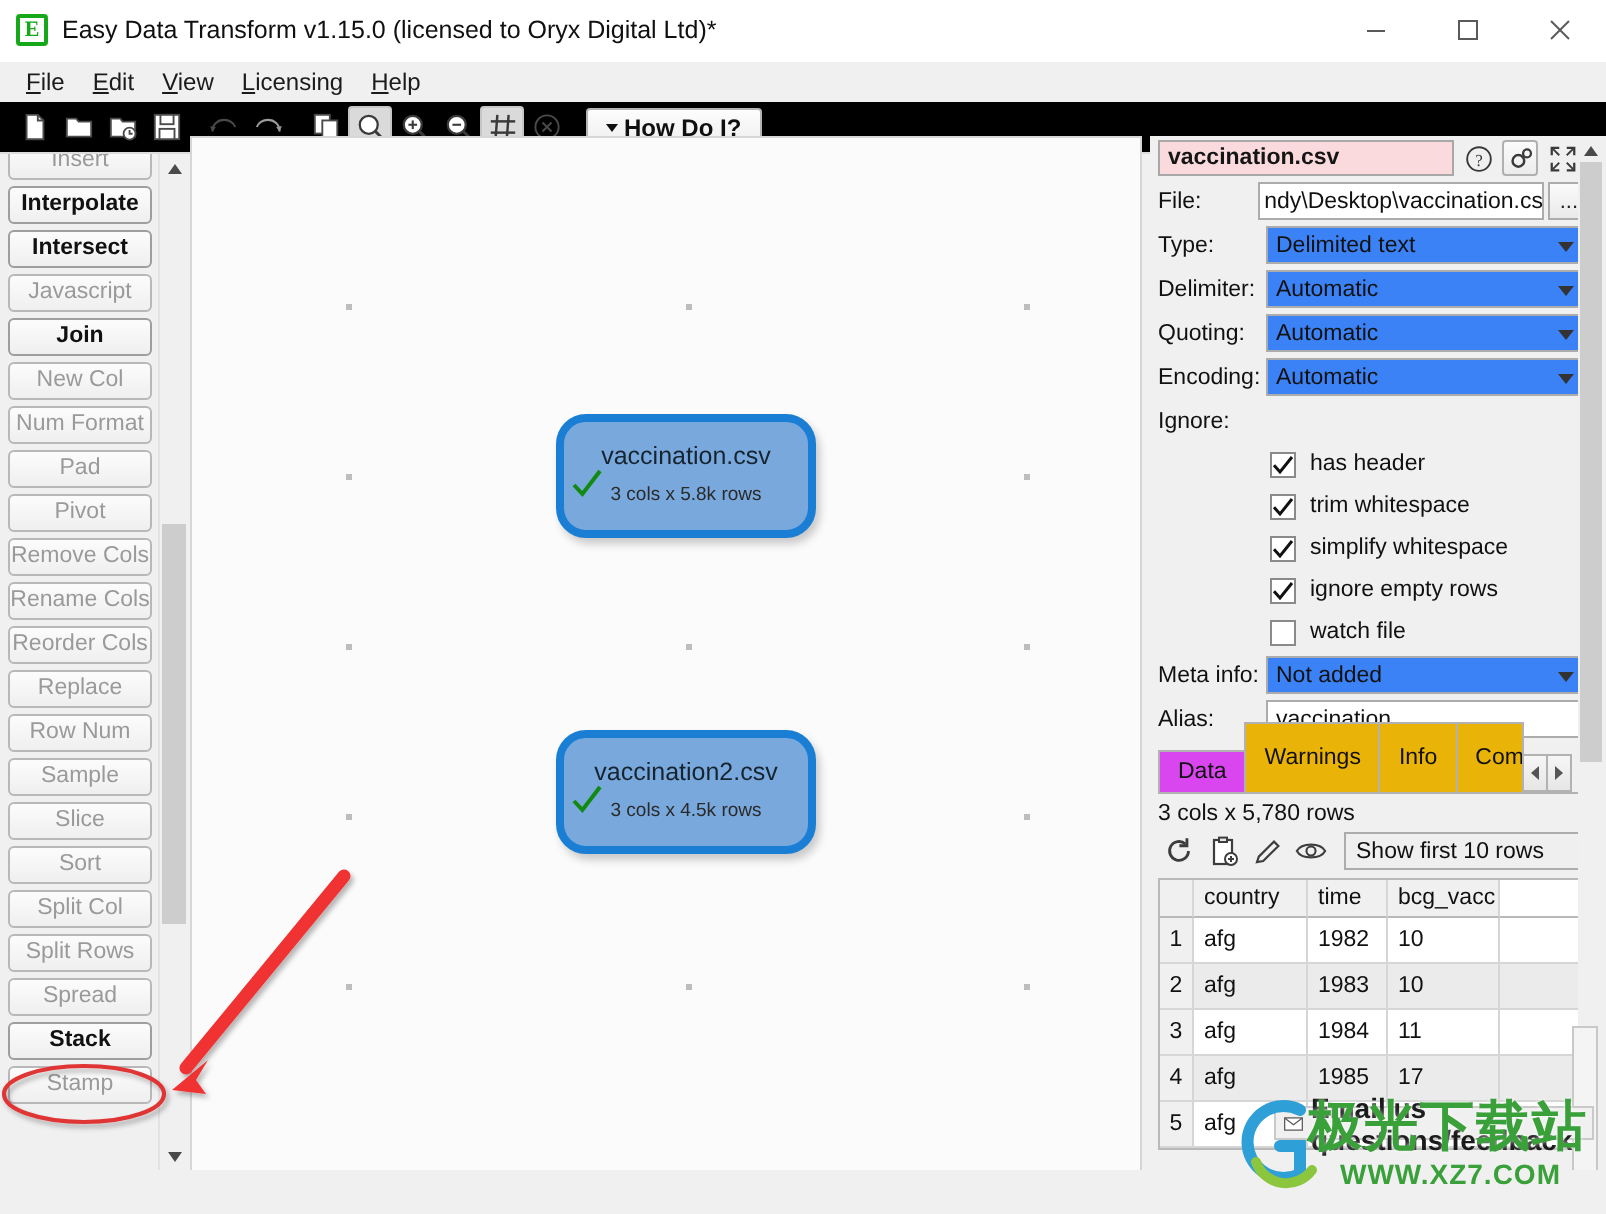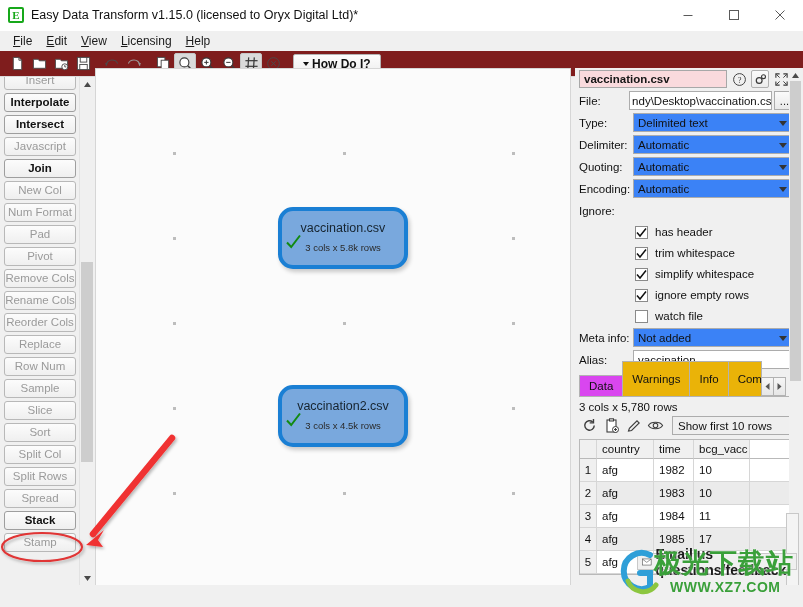--- a/index.html
+++ b/index.html
@@ -42,21 +42,21 @@
     background: #f0f0f0; display: flex; align-items: center; padding-left: 6px;
   }
   .menu-item {
     font-size: 12px; color: #1b1b1b; padding: 2px 7px; line-height: 1;
   }
   .menu-item u { text-decoration: underline; }
 
   
   #toolbar {
     position: absolute; left: 0; top: 51px; width: 803px; height: 26px;
-    background: #7f1d1d; display: flex; align-items: center; padding-left: 6px;
+    background: #000000; display: flex; align-items: center; padding-left: 6px;
     border-bottom: 1px solid #dcdcdc;
   }
   .tb-btn {
     width: 22px; height: 22px; display: flex; align-items: center; justify-content: center;
     border: 1px solid transparent; border-radius: 2px; color: #3c3c3c;
   }
   .tb-btn.pressed { background: #dadada; border-color: #c6c6c6; }
   .tb-sep { width: 7px; }
   #howdoi {
     margin-left: 9px; height: 20px; padding: 0 9px;
@@ -513,21 +513,21 @@
         <div class="grid-dot" style="left: 416px; top: 253px;"></div>
         <div class="grid-dot" style="left: 416px; top: 338px;"></div>
         <div class="grid-dot" style="left: 416px; top: 423px;"></div>
         <div class="node" style="left: 182px; top: 138px;">
           <div class="check"><svg width="18" height="18" viewBox="0 0 18 18">
               <path d="M2 9.5 L6.2 14 L15 2.5" fill="none" stroke="#128a12" stroke-width="2"></path>
             </svg></div>
           <div class="nname">vaccination.csv</div>
           <div class="nsub">3 cols x 5.8k rows</div>
         </div>
-        <div class="node" style="left: 182px; top: 316px;">
+        <div class="node" style="left: 182px; top: 296px;">
           <div class="check"><svg width="18" height="18" viewBox="0 0 18 18">
               <path d="M2 9.5 L6.2 14 L15 2.5" fill="none" stroke="#128a12" stroke-width="2"></path>
             </svg></div>
           <div class="nname">vaccination2.csv</div>
           <div class="nsub">3 cols x 4.5k rows</div>
         </div>
       </div>
   </div>
 
   <div id="right">

